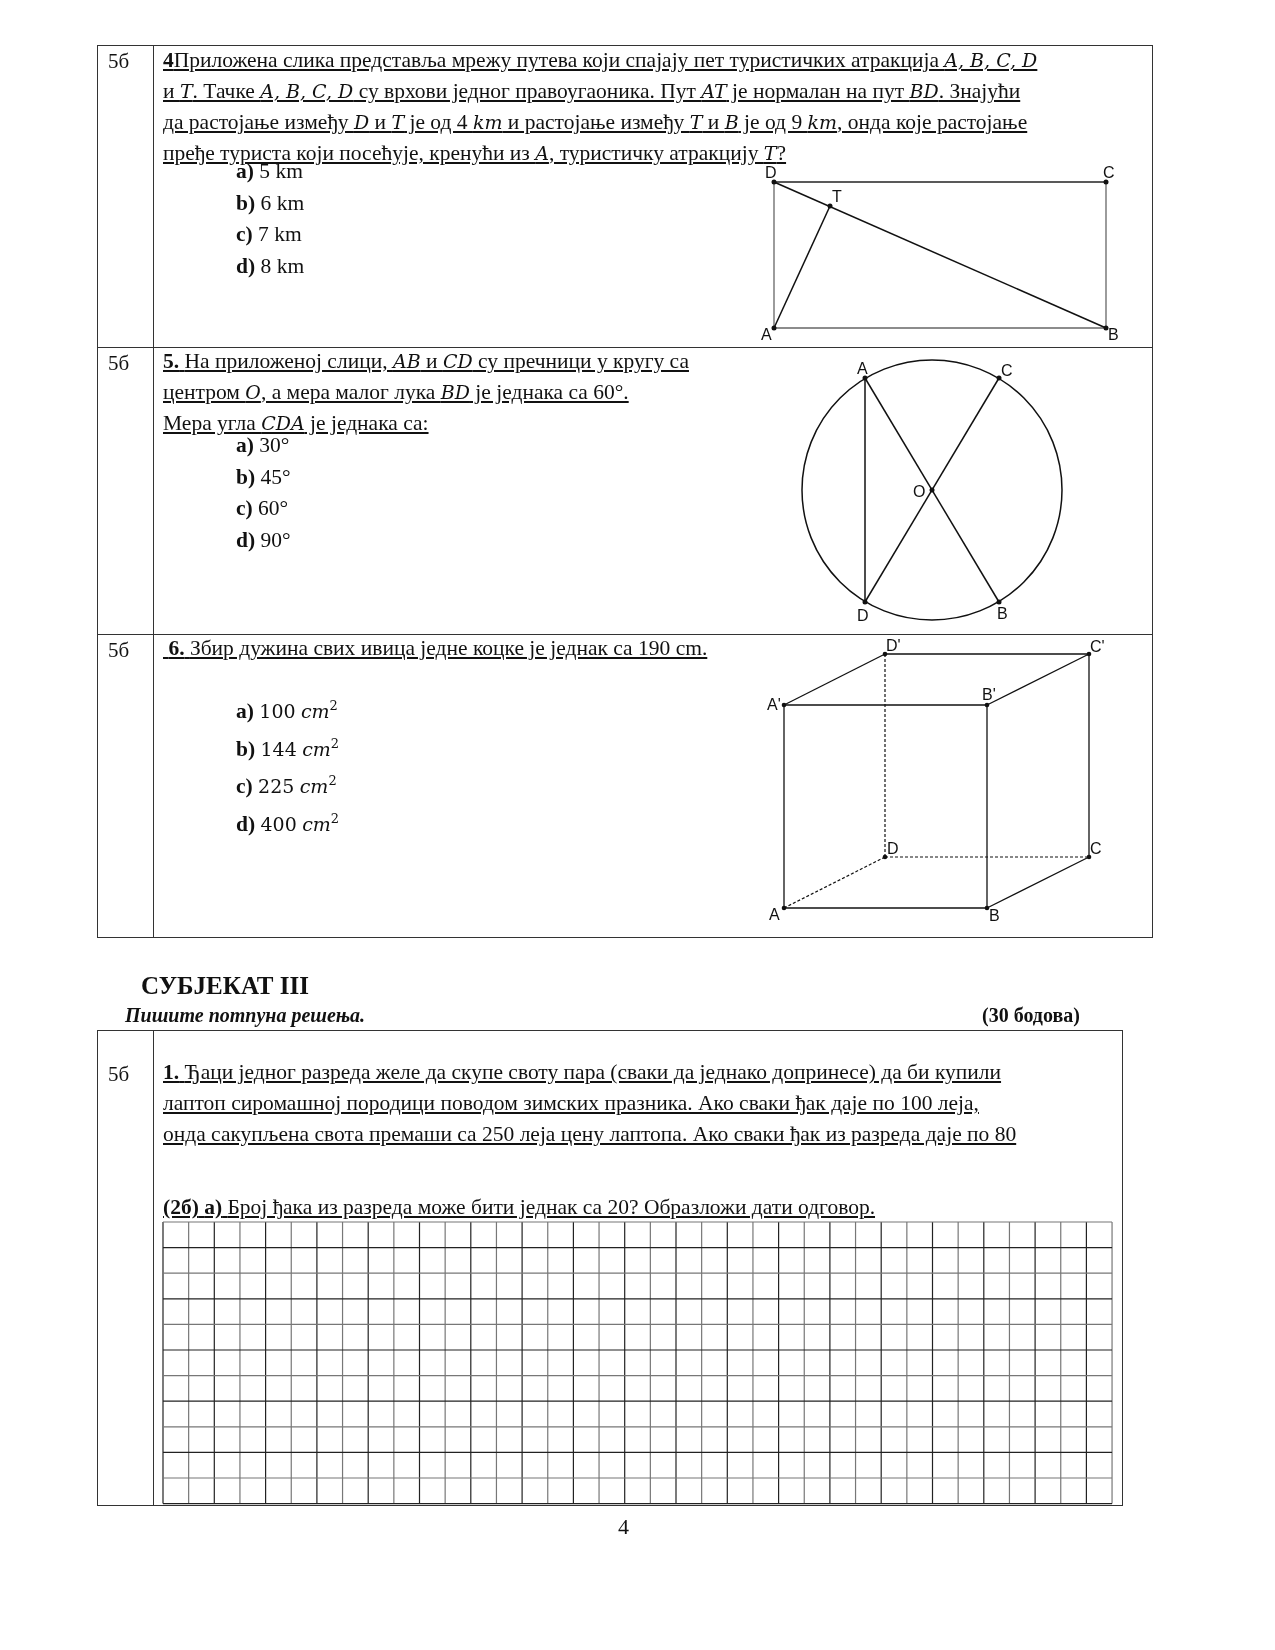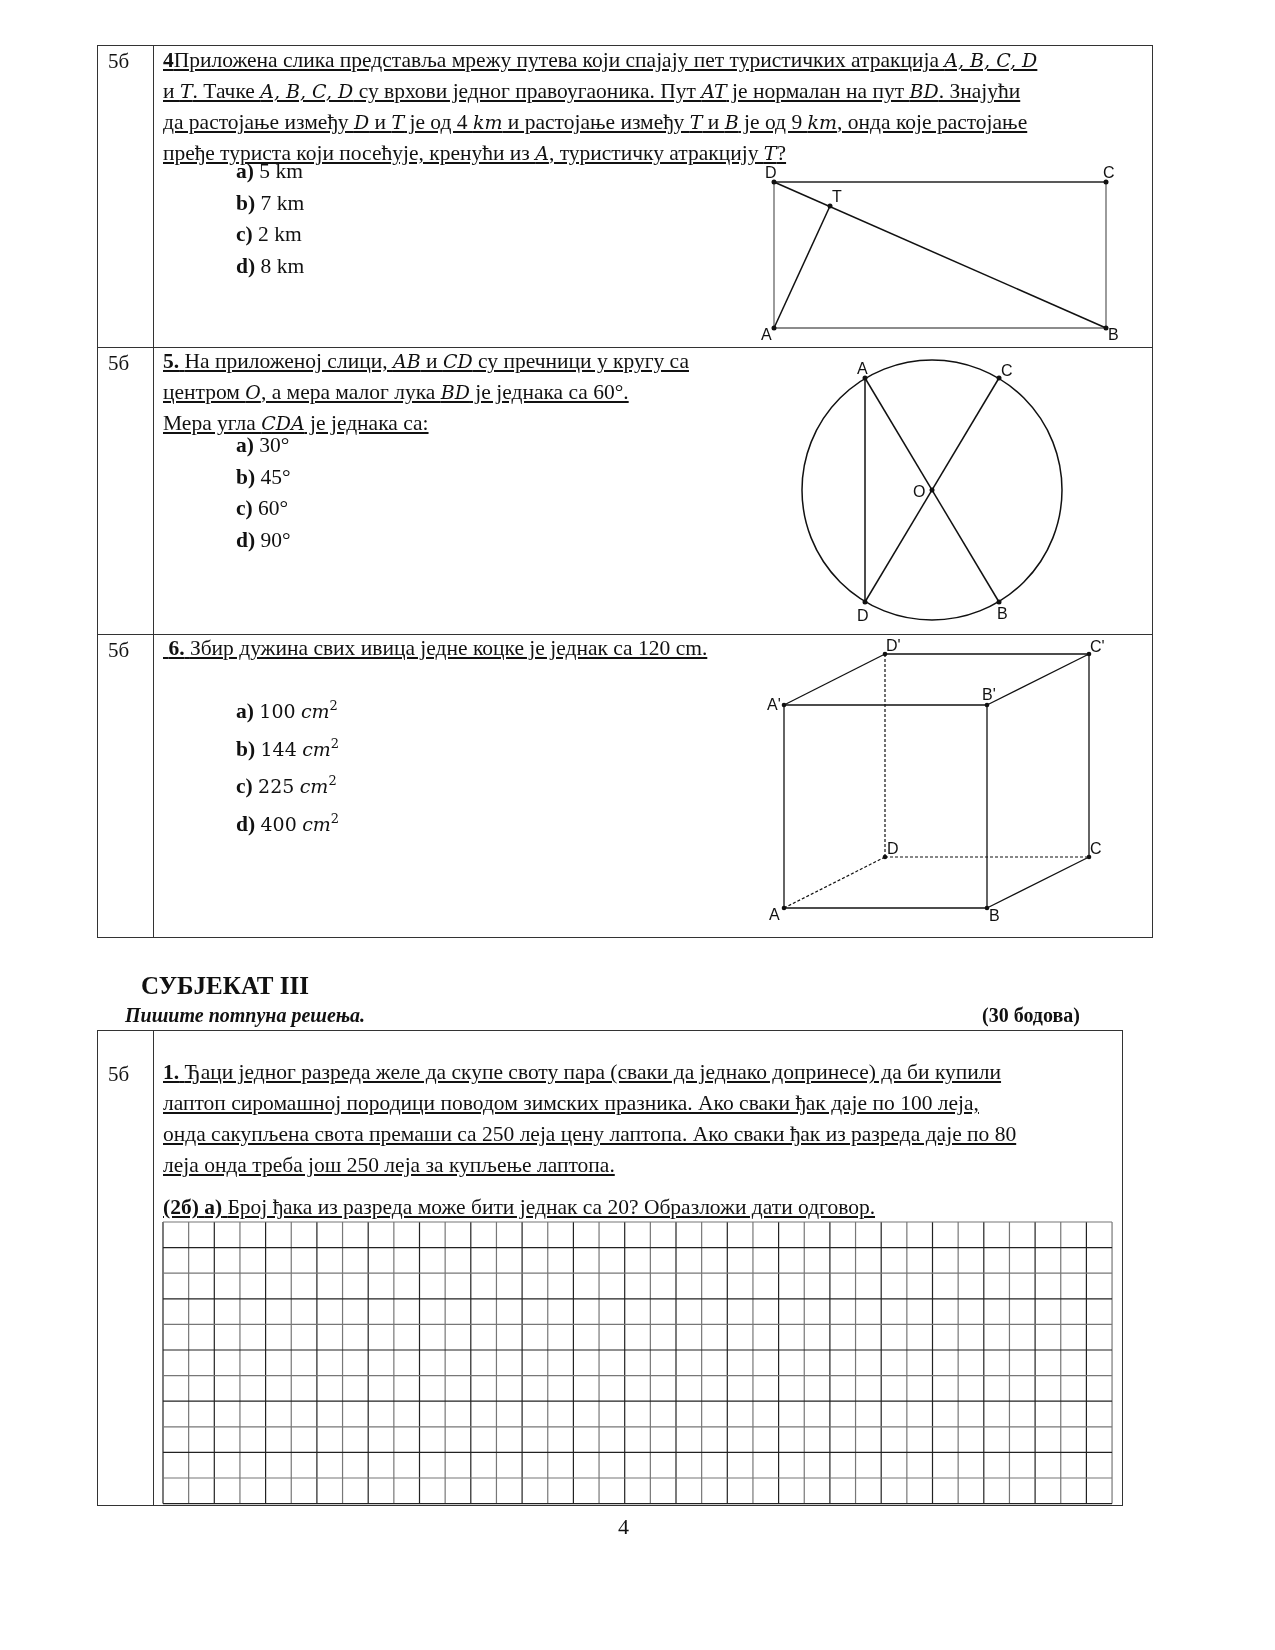--- a/index.html
+++ b/index.html
@@ -29,22 +29,22 @@
 
 <div class="abs pts" style="left:108px; top:49px;">5б</div>
 <div class="abs txt" style="left:163px; top:45px;">
   <div><b>4</b><span>Приложена слика представља мрежу путева који спајају пет туристичких атракција </span><span class="math">A, B, C, D</span></div>
   <div><span>и </span><span class="math">T</span><span>. Тачке  </span><span class="math">A, B, C, D</span><span> су врхови једног правоугаоника. Пут </span><span class="math">AT</span><span> је нормалан на пут </span><span class="math">BD</span><span>. Знајући</span></div>
   <div><span>да растојање између </span><span class="math">D</span><span> и </span><span class="math">T</span><span> је од 4 </span><span class="math">km</span><span> и растојање између </span><span class="math">T</span><span> и </span><span class="math">B</span><span> је од 9 </span><span class="math">km</span><span>, онда које растојање</span></div>
   <div><span>пређе туриста који посећује, кренући из </span><span class="math">A</span><span>, туристичку атракцију </span><span class="math">T</span><span>?</span></div>
 </div>
 <div class="abs opt" style="left:236px; top:156px;">
   <div><b>a)</b> <span>5 km</span></div>
-  <div><b>b)</b> <span>7 km</span></div>
-  <div><b>c)</b> <span>2 km</span></div>
+  <div><b>b)</b> <span>6 km</span></div>
+  <div><b>c)</b> <span>7 km</span></div>
   <div><b>d)</b> <span>8 km</span></div>
 </div>
 <svg class="abs" style="left:760px; top:160px;" width="400" height="190">
   <line x1="14" y1="22" x2="346" y2="22" stroke="#222" stroke-width="1.5"></line>
   <line x1="14" y1="22" x2="14" y2="168" stroke="#666" stroke-width="1.3"></line>
   <line x1="346" y1="22" x2="346" y2="168" stroke="#666" stroke-width="1.3"></line>
   <line x1="14" y1="168" x2="346" y2="168" stroke="#666" stroke-width="1.3"></line>
   <line x1="14" y1="22" x2="346" y2="168" stroke="#111" stroke-width="1.5"></line>
   <line x1="14" y1="168" x2="70" y2="46" stroke="#111" stroke-width="1.5"></line>
   <circle cx="14" cy="22" r="2.5" fill="#111"></circle>
@@ -83,21 +83,21 @@
   <circle cx="209" cy="247" r="2.5" fill="#111"></circle>
   <text x="67" y="19">A</text>
   <text x="211" y="21">C</text>
   <text x="123" y="142">O</text>
   <text x="67" y="266">D</text>
   <text x="207" y="264">B</text>
 </svg>
 
 <div class="abs pts" style="left:108px; top:638px;">5б</div>
 <div class="abs txt" style="left:163px; top:633px;">
-  <div>&nbsp;<b>6.</b> <span>Збир дужина свих ивица једне коцке је једнак са 120 cm.</span></div>
+  <div>&nbsp;<b>6.</b> <span>Збир дужина свих ивица једне коцке је једнак са 190 cm.</span></div>
 </div>
 <div class="abs opt" style="left:236px; top:690px;">
   <div><b>a)</b> <span class="mathn">100</span> <span class="math">cm</span><sup class="mathn" style="font-size:13px">2</sup></div>
   <div><b>b)</b> <span class="mathn">144</span> <span class="math">cm</span><sup class="mathn" style="font-size:13px">2</sup></div>
   <div><b>c)</b> <span class="mathn">225</span> <span class="math">cm</span><sup class="mathn" style="font-size:13px">2</sup></div>
   <div><b>d)</b> <span class="mathn">400</span> <span class="math">cm</span><sup class="mathn" style="font-size:13px">2</sup></div>
 </div>
 <svg class="abs" style="left:760px; top:635px;" width="400" height="300">
 
   <line x1="24" y1="70" x2="227" y2="70" stroke="#111" stroke-width="1.5"></line>
@@ -138,21 +138,20 @@
 <div class="abs sub" style="left:982px; top:1004px; font-style:normal;">(30 бодова)</div>
 
 <div class="tbl" style="left:97px; top:1030px; width:1026px; height:476px;"></div>
 <div class="vline" style="left:153px; top:1030px; height:476px;"></div>
 
 <div class="abs pts" style="left:108px; top:1062px;">5б</div>
 <div class="abs txt" style="left:163px; top:1057px;">
   <div><b>1.</b> <span>Ђаци једног разреда желе да скупе своту пара (сваки да једнако допринесе) да би купили</span></div>
   <div>лаптоп сиромашној породици поводом зимских празника. Ако сваки ђак даје по 100 леја,</div>
   <div>онда сакупљена свота премаши са 250 леја цену лаптопа. Ако сваки ђак из разреда даје по 80</div>
-  <div>леја онда треба још 250 леја за купљење лаптопа.</div>
 </div>
 <div class="abs txt" style="left:163px; top:1192px;">
   <b>(2б)</b> <b>a)</b> <span>Број ђака из разреда може бити једнак са 20? Образложи дати одговор.</span>
 </div>
 
 <svg class="abs" id="answer-grid" style="left:162px; top:1221px;" width="952" height="286">
     <line x1="1" x2="1" y1="1" y2="282.6" stroke="#222" stroke-width="1.2"></line>
     <line x1="26.65" x2="26.65" y1="1" y2="282.6" stroke="#777" stroke-width="1.2"></line>
     <line x1="52.3" x2="52.3" y1="1" y2="282.6" stroke="#222" stroke-width="1.2"></line>
     <line x1="77.94999999999999" x2="77.94999999999999" y1="1" y2="282.6" stroke="#777" stroke-width="1.2"></line>

